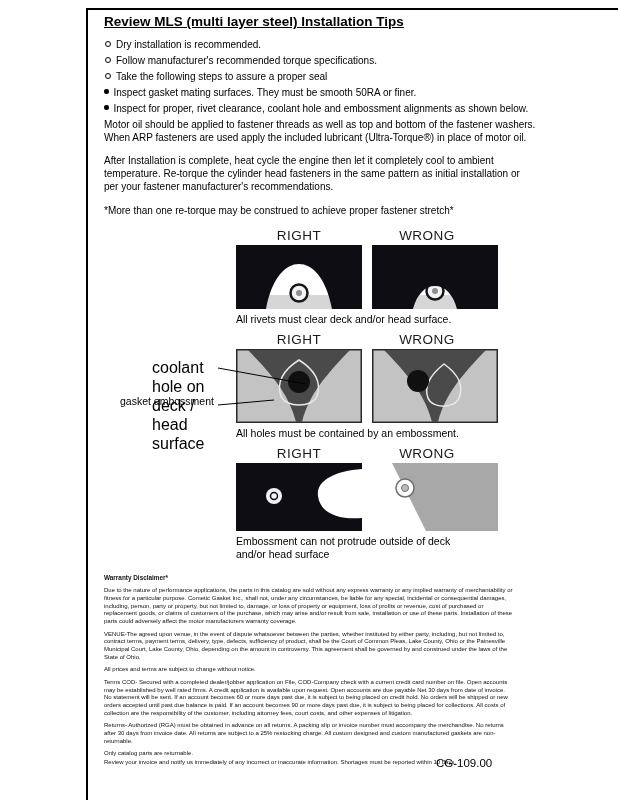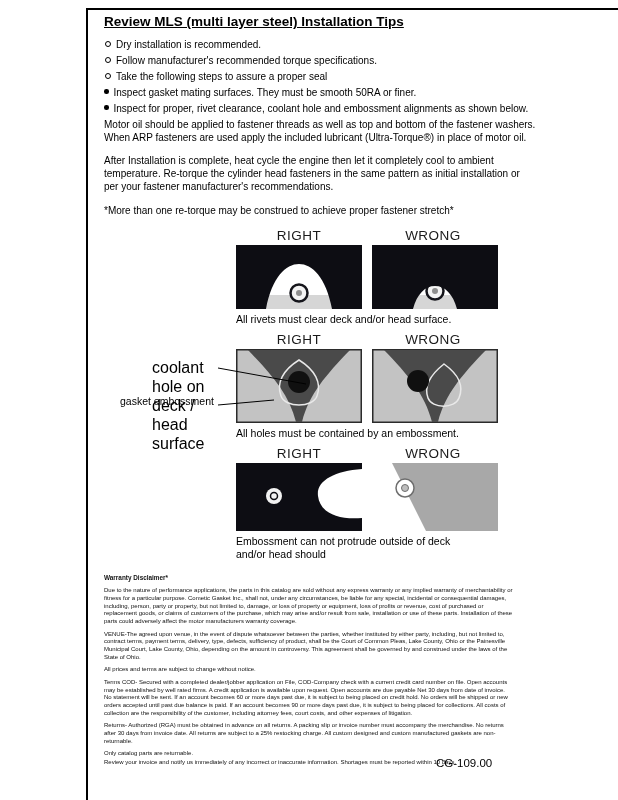--- a/index.html
+++ b/index.html
@@ -17,21 +17,21 @@
   ul.tips li { display:flex; margin:0 0 3px 0; }
   .cb { flex:0 0 auto; width:4px; height:4px; border:1px solid #000; border-radius:50%; margin:3px 5px 0 1px; }
   li.sub { margin-left:14px; }
   .fb { flex:0 0 auto; width:4.5px; height:4.5px; background:#000; border-radius:50%; margin:3px 5px 0 0; }
   h2.diesel { font-size:12px; font-weight:bold; margin:14px 0 8px 0; }
   p.bodytxt { font-size:10px; line-height:1.3; margin:0 0 10px 0; }
   p.note { font-size:10px; margin:12px 0 0 0; }
 
   .section-diagrams { position:absolute; left:236px; top:228px; width:262px; }
   .diag-row { position:relative; }
-  .diag-labels { display:flex; gap:8px; height:16px; }
+  .diag-labels { display:flex; gap:2px; height:16px; }
   .diag-labels span { width:126px; text-align:center; font-size:13.5px; letter-spacing:0.5px; color:#1a1a1a; }
   .diag-images { display:flex; gap:10px; margin-top:1px; }
   .diag-images svg { display:block; }
   .diag-caption { font-size:10.5px; margin:4px 0 7px 0; }
   .diag-caption.wrap { width:245px; line-height:1.25; }
 
   .callout-coolant { position:absolute; left:-100px; top:27px; width:82px; font-size:16px; line-height:1.18;margin-left:16px; }
   .callout-emboss  { position:absolute; left:-116px; top:63px; width:98px; font-size:10.5px; }
   .callout-lines { position:absolute; left:-18px; top:26px; pointer-events:none; }
 
@@ -144,21 +144,21 @@
         <circle cx="38" cy="33" r="8" fill="#f2f2f2"></circle>
         <circle cx="38" cy="33" r="3.5" fill="none" stroke="#0d0d13" stroke-width="1.5"></circle>
       </svg>
       <svg width="126" height="68" viewBox="0 0 126 68">
         <rect width="126" height="68" fill="#ffffff"></rect>
         <path d="M20,0 H126 V68 H54 Z" fill="#a8a8a8"></path>
         <circle cx="33" cy="25" r="9" fill="#ffffff" stroke="#6e6e6e" stroke-width="1.5"></circle>
         <circle cx="33" cy="25" r="3.5" fill="#bdbdbd" stroke="#6e6e6e" stroke-width="1"></circle>
       </svg>
     </div>
-    <div class="diag-caption wrap">Embossment can not protrude outside of deck and/or head should</div>
+    <div class="diag-caption wrap">Embossment can not protrude outside of deck and/or head surface</div>
   </div>
 
 </div>
 
 <div class="disclaimer">
   <h3>Warranty Disclaimer*</h3>
   <p>Due to the nature of performance applications, the parts in this catalog are sold without any express warranty or any implied warranty of merchantability or fitness for a particular purpose.  Cometic Gasket Inc., shall not, under any circumstances, be liable for any special, incidental or consequential damages, including, person, party or property, but not limited to, damage, or loss of property or equipment, loss of profits or revenue, cost of purchased or replacement goods, or claims of customers of the purchase, which may arise and/or result from sale, installation or use of these parts.  Installation of these parts could adversely affect the motor manufacturers warranty coverage.</p>
   <p>VENUE-The agreed upon venue, in the event of dispute whatsoever between the parties, whether instituted by either party, including, but not limited to, contract terms, payment terms, delivery, type, defects, sufficiency of product, shall be the Court of Common Pleas, Lake County, Ohio or the Painesville Municipal Court, Lake County, Ohio, depending on the amount in controversy.  This agreement shall be governed by and construed under the laws of the State of Ohio.</p>
   <p>All prices and terms are subject to change without notice.</p>
   <p>Terms COD- Secured with a completed dealer/jobber application on File, COD-Company check with a current credit card number on file.  Open accounts may be established by well rated firms.  A credit application is available upon request.  Open accounts are due payable Net 30 days from date of invoice.  No statement will be sent.  If an account becomes 60 or more days past due, it is subject to being placed on credit hold.  No orders will be shipped or new orders accepted until past due balance is paid.  If an account becomes 90 or more days past due, it is subject to being placed for collections.  All costs of collection are the responsibility of the customer, including attorney fees, court costs, and other expenses of litigation.</p>

